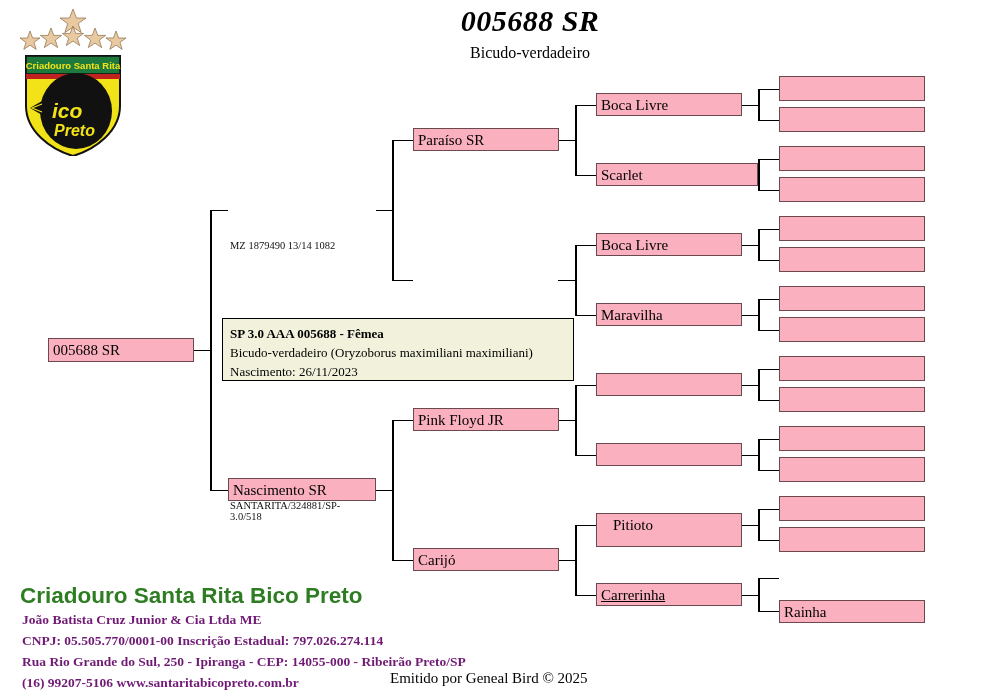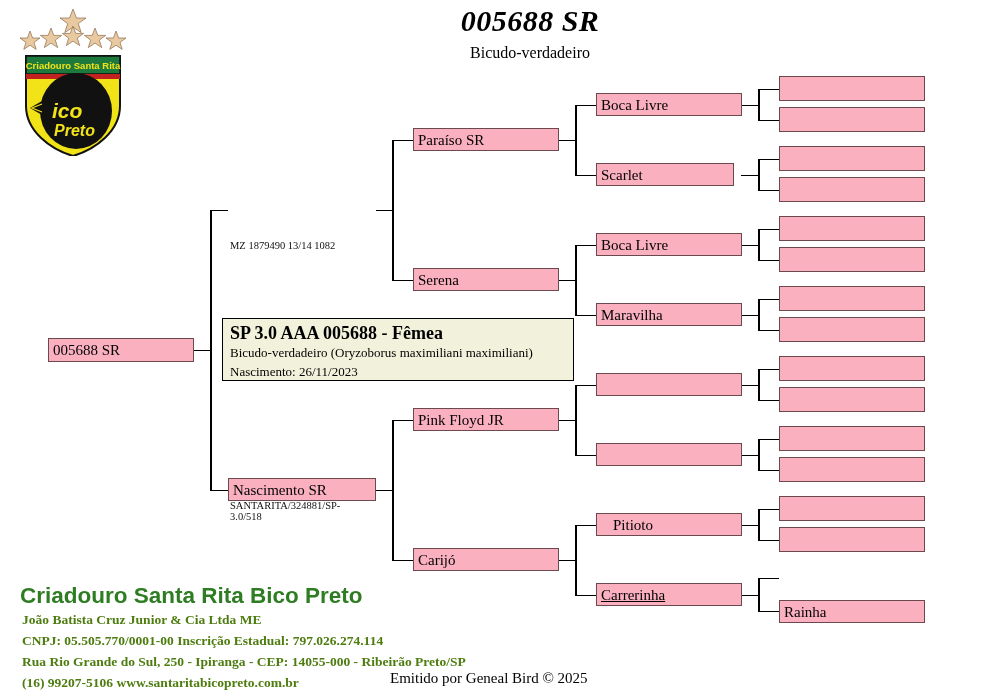--- a/index.html
+++ b/index.html
@@ -72,21 +72,21 @@
   }
 
   
   .infobox {
     position: absolute;
     box-sizing: border-box;
     background: #F2F2DC;
     border: 1.5px solid #000000;
     padding: 5px 6px 4px 7px;
   }
-  .infobox .l1 { font-size: 18px; font-weight: bold; line-height: 19px; }
+  .infobox .l1 { font-size: 13px; font-weight: bold; line-height: 19px; }
   .infobox .l2 { font-size: 13px; line-height: 19px; }
   .infobox .l3 { font-size: 13px; line-height: 19px; }
 
   
   .ln {
     position: absolute;
     background: #000000;
   }
 
   
@@ -98,21 +98,21 @@
     font-size: 22.5px;
     font-weight: bold;
     color: #2E7D22;
   }
   .footer-line {
     position: absolute;
     left: 22px;
     font-family: "Liberation Serif", "DejaVu Serif", serif;
     font-size: 13.5px;
     font-weight: bold;
-    color: #4d7c0f;
+    color: #701a75;
   }
   .fl1 { top: 612px; }
   .fl2 { top: 633px; }
   .fl3 { top: 654px; }
   .fl4 { top: 675px; }
 
   .emitido {
     position: absolute;
     left: 390px;
     top: 670px;
@@ -239,49 +239,46 @@
 
   <div class="node" style="left:228px; top:478px; width:148px; height:23px;">
     <span>Nascimento SR</span>
   </div>
   <div class="ring" style="left:230px; top:500px; width:160px;">SANTARITA/324881/SP-
 3.0/518</div>
 
   <div class="node" style="left:413px; top:128px; width:146px; height:23px;">
     <span>Paraíso SR</span>
   </div>
-  <div class="node" style="left:413px; top:268px; width:146px; height:23px;">
-    <span>Serena</span>
-  </div>
   <div class="node" style="left:413px; top:408px; width:146px; height:23px;">
     <span>Pink Floyd JR</span>
   </div>
   <div class="node" style="left:413px; top:548px; width:146px; height:23px;">
     <span>Carijó</span>
   </div>
 
   <div class="node" style="left:596px; top:93px; width:146px; height:23px;">
     <span>Boca Livre</span>
   </div>
-  <div class="node" style="left:596px; top:163px; width:138px; height:23px;">
+  <div class="node" style="left:596px; top:163px; width:162px; height:23px;">
     <span>Scarlet</span>
   </div>
   <div class="node" style="left:596px; top:233px; width:146px; height:23px;">
     <span>Boca Livre</span>
   </div>
   <div class="node" style="left:596px; top:303px; width:146px; height:23px;">
     <span>Maravilha</span>
   </div>
   <div class="node empty" style="left:596px; top:373px; width:146px; height:23px;">
     <span></span>
   </div>
   <div class="node empty" style="left:596px; top:443px; width:146px; height:23px;">
     <span></span>
   </div>
-  <div class="node" style="left:596px; top:513px; width:146px; height:23px;padding-left:16px;">
+  <div class="node" style="left:596px; top:513px; width:146px; height:34px;padding-left:16px;">
     <span>Pitioto</span>
   </div>
   <div class="node" style="left:596px; top:583px; width:146px; height:23px;text-decoration:underline;">
     <span>Carrerinha</span>
   </div>
 
   <div class="node empty" style="left:779px; top:76px; width:146px; height:25px;">
     <span></span>
   </div>
   <div class="node empty" style="left:779px; top:107px; width:146px; height:25px;">

